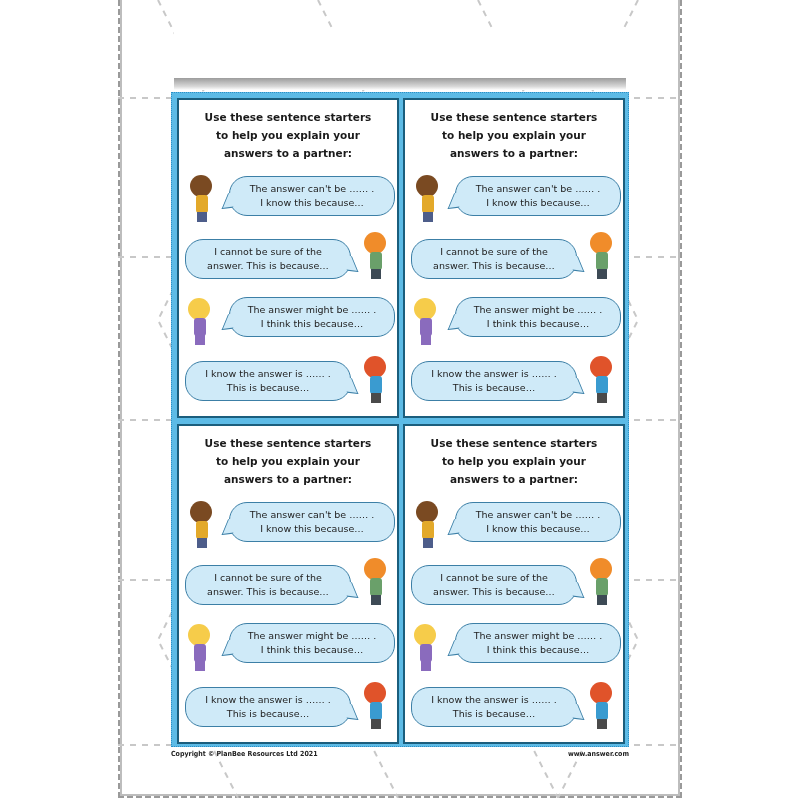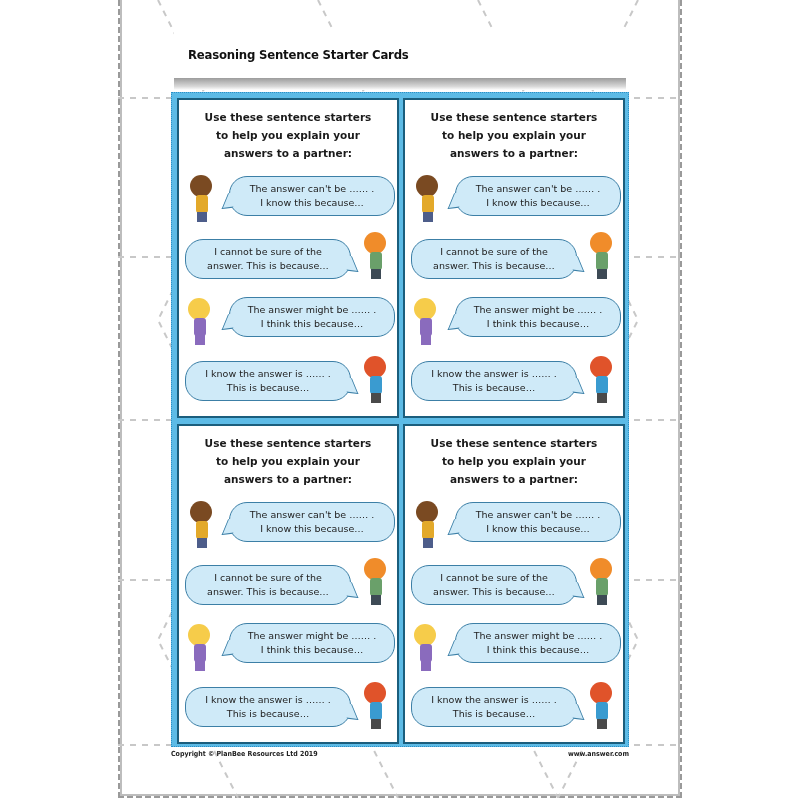--- a/index.html
+++ b/index.html
@@ -35,21 +35,20 @@
   <g stroke="#c8c8c8" stroke-width="2" stroke-dasharray="6,6" fill="none">
     <path d="M0 98 H564 M0 257 H564 M0 420 H564 M0 580 H564 M0 745 H564"></path>
     <path d="M40 0 L120 160 L40 320 L120 480 L40 640 L120 798"></path>
     <path d="M200 0 L280 160 L200 320 L280 480 L200 640 L280 798"></path>
     <path d="M360 0 L440 160 L360 320 L440 480 L360 640 L440 798"></path>
     <path d="M520 0 L440 160 L520 320 L440 480 L520 640 L440 798"></path>
   </g>
 </svg>
 
 <div class="header">
-  <span>Reasoning Sentence Starter Cards</span>
 </div>
 <div class="header-shadow"></div>
 
 <div class="grid">
 
   <div class="card" style="left:5px;top:5px;">
     <div class="card-title" style="padding:0 18px;box-sizing:border-box;">Use these sentence starters to help you explain your answers to a partner:</div>
     <div class="kid" style="left:8px;top:75px;">
         <div class="head" style="background:#7a4a22;"></div>
         <div class="body" style="background:#e3a92a;"></div>
@@ -220,15 +219,15 @@
     <div class="kid" style="left:182px;top:256px;">
         <div class="head" style="background:#e0532a;"></div>
         <div class="body" style="background:#3a9bd0;"></div>
         <div class="legs" style="background:#4a4a4a;"></div>
       </div>
   </div>
 
 </div>
 
 <div class="footer">
-  <span>Copyright © PlanBee Resources Ltd 2019</span>
+  <span>Copyright © PlanBee Resources Ltd 2021</span>
   <span>www.answer.com</span>
 </div>
 
 </body></html>

